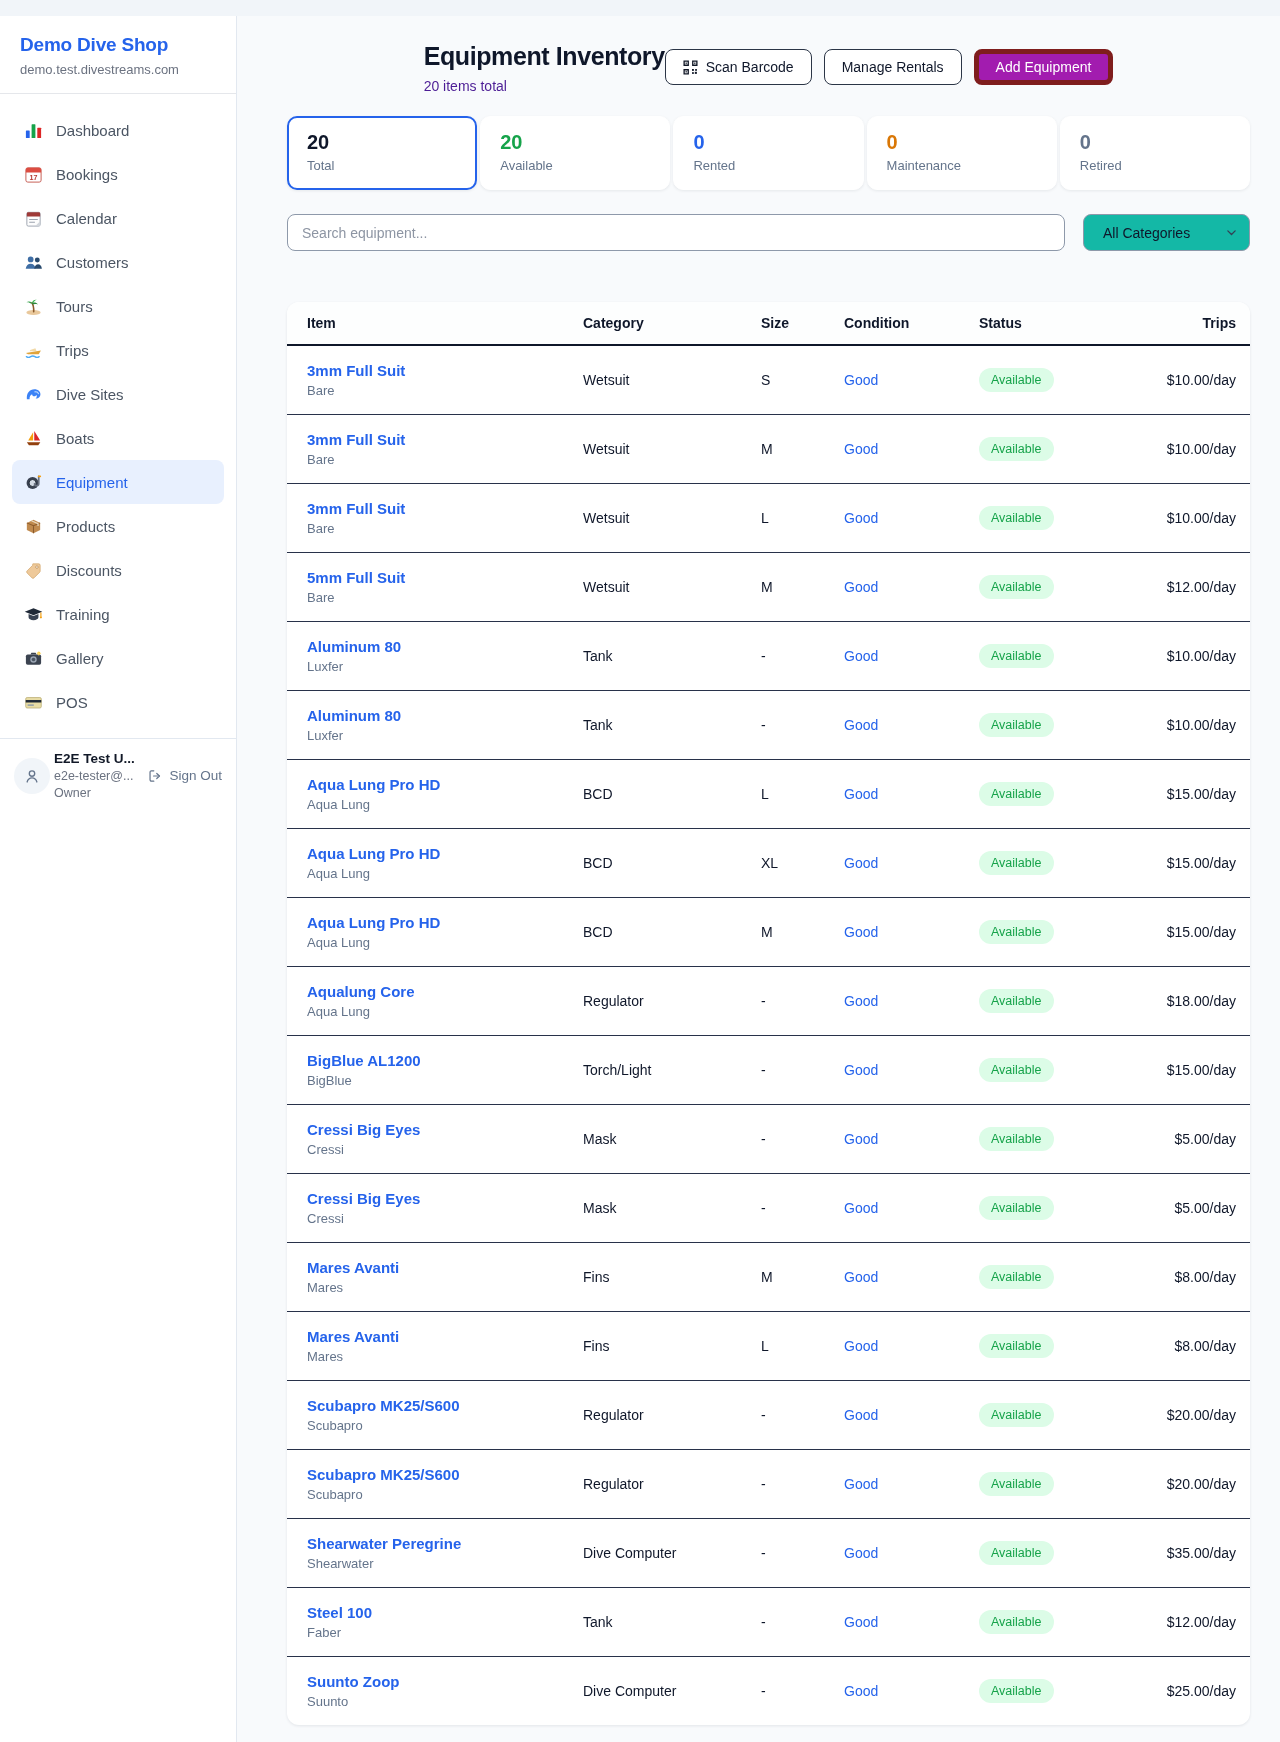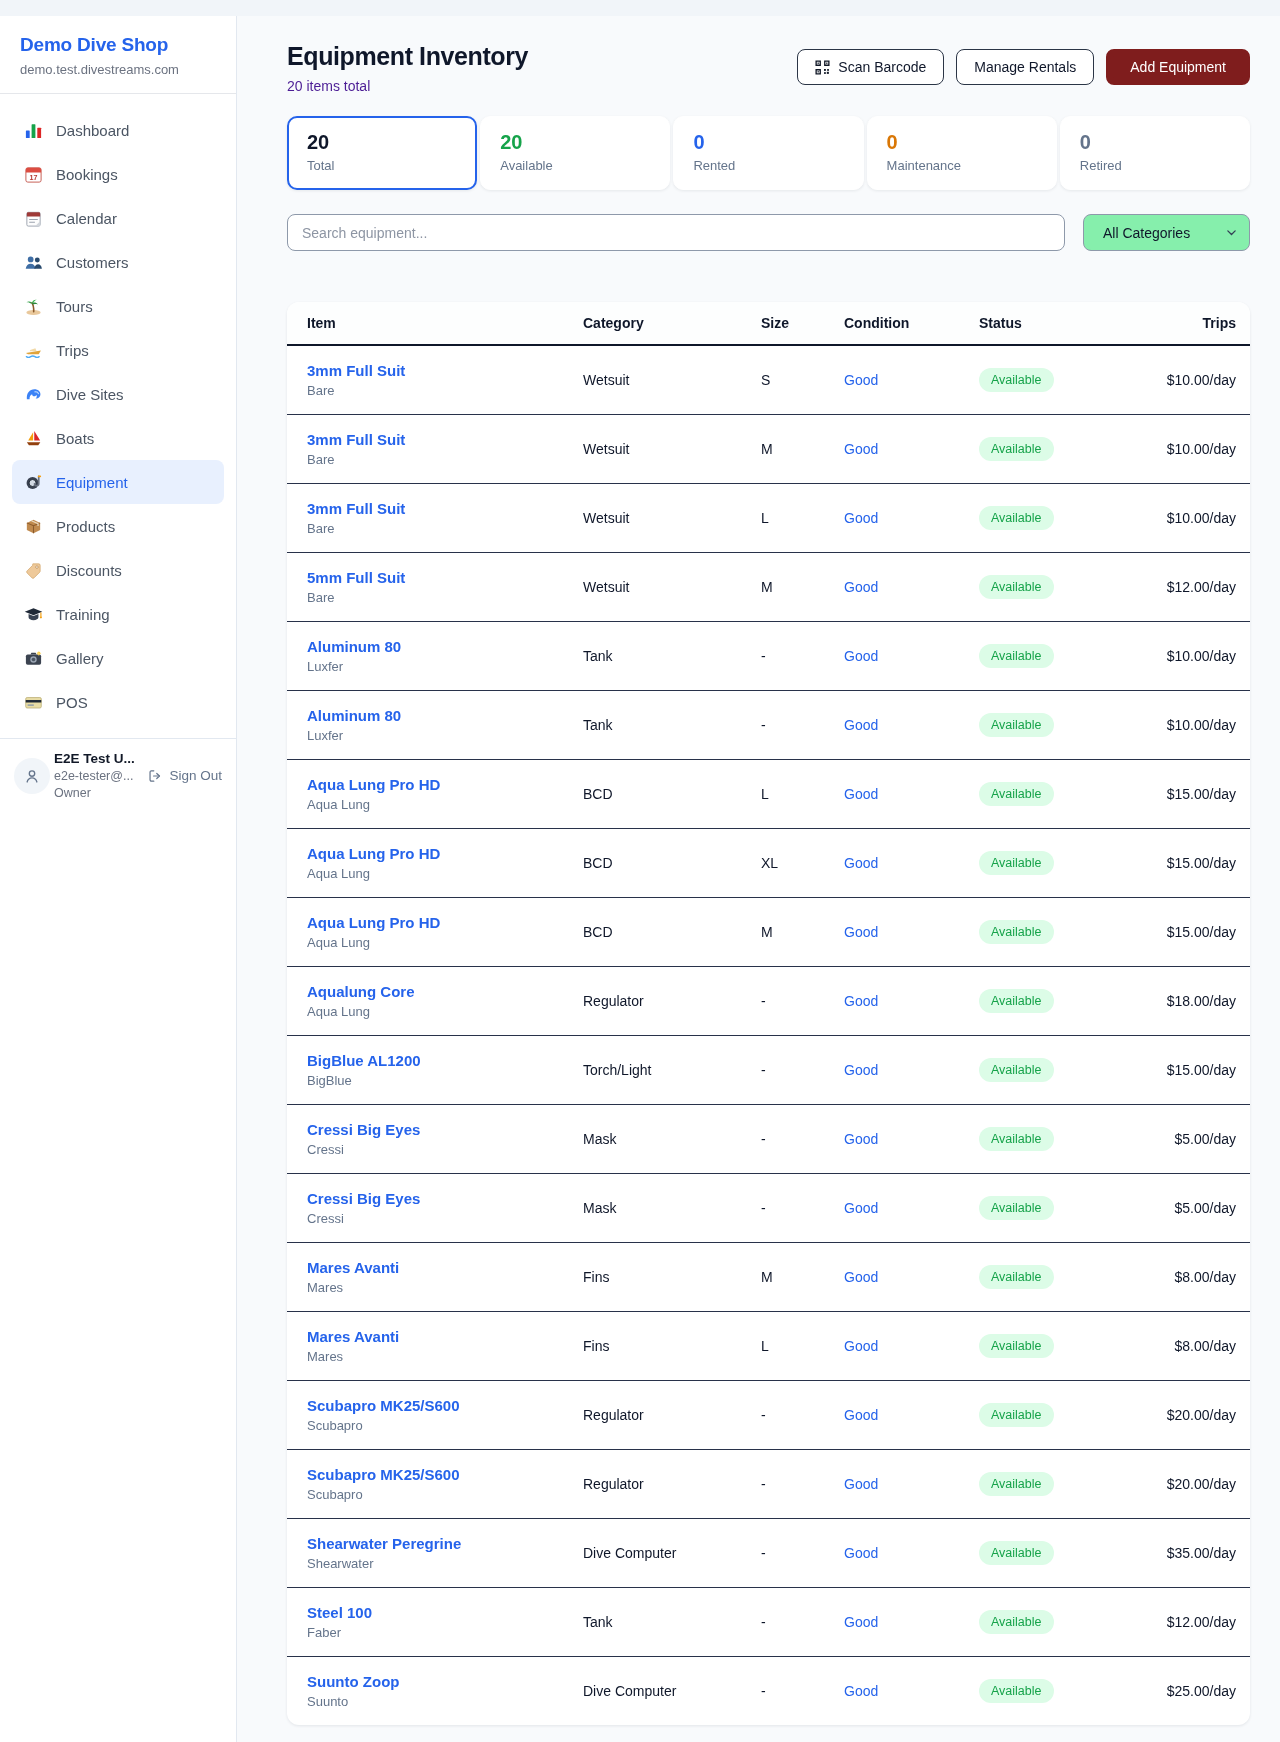--- a/index.html
+++ b/index.html
@@ -21,40 +21,40 @@
   .user-footer { border-top:1px solid #e2e8f0; margin-top:6px; padding:12px 14px; display:flex; align-items:center; gap:4px; }
   .avatar { width:36px; height:36px; border-radius:50%; background:#f1f5f9; display:flex; align-items:center; justify-content:center; flex:0 0 36px; }
   .user-info { flex:1; min-width:0; }
   .user-name { font-size:13.5px; font-weight:700; color:#111827; white-space:nowrap; }
   .user-email { font-size:12.5px; color:#6b7280; margin-top:3px; white-space:nowrap; }
   .user-role { font-size:12.5px; color:#6b7280; margin-top:3px; }
   .signout { display:flex; align-items:center; gap:6px; color:#64748b; font-size:13.5px; cursor:pointer; white-space:nowrap; }
 
   
   .main { flex:1; padding:26px 30px 32px 50px; }
-  .page-header { display:flex; justify-content:space-between; align-items:flex-start; }
+  .page-header { display:flex; justify-content:center; align-items:flex-start; }
   .page-title { font-size:25px; font-weight:800; color:#0f172a; letter-spacing:-0.4px; }
   .page-subtitle { font-size:14px; color:#4c1d95; margin-top:7px; }
   .header-buttons { display:flex; gap:12px; padding-top:7px; }
   .btn { height:36px; display:inline-flex; align-items:center; gap:8px; padding:0 17px; border-radius:8px; font-size:14px; font-weight:500; cursor:pointer; background:#ffffff; border:1px solid #2b3546; color:#0f172a; }
-  .btn-primary { background:#7f1d1d; border:7px solid #7f1d1d; color:#ffffff; }
+  .btn-primary { background:#a21caf; border:5px solid #7f1d1d; color:#ffffff; }
   .btn svg { width:15px; height:15px; }
 
   
   .stats-row { display:flex; gap:3px; margin-top:22px; }
   .stat-card { flex:1; background:#ffffff; border-radius:10px; border:1px solid #ffffff; box-shadow:0 1px 3px rgba(15,23,42,0.08); padding:13px 19px; height:74px; cursor:pointer; }
   .stat-card.selected { border:2px solid #2563eb; padding:12px 18px; }
   .stat-value { font-size:20px; font-weight:700; line-height:1.2; }
   .stat-label { font-size:13px; color:#64748b; margin-top:4px; }
 
   
   .filter-row { display:flex; gap:18px; margin-top:24px; }
   .search-input { flex:1; height:37px; border:1px solid #8e99aa; border-radius:8px; padding:0 14px; font-size:14px; color:#0f172a; background:#ffffff; outline:none; font-family:"Liberation Sans", sans-serif; }
   .search-input::placeholder { color:#8d95a3; }
-  .category-select { width:167px; height:37px; border:1px solid #8e99aa; border-radius:8px; background:#86efac; display:flex; align-items:center; justify-content:space-between; padding:0 11px 0 19px; font-size:14px; color:#0f172a; cursor:pointer; }
+  .category-select { width:167px; height:37px; border:1px solid #8e99aa; border-radius:8px; background:#14b8a6; display:flex; align-items:center; justify-content:space-between; padding:0 11px 0 19px; font-size:14px; color:#0f172a; cursor:pointer; }
 
   
   .table-card { margin-top:51px; background:#ffffff; border-radius:12px; box-shadow:0 1px 3px rgba(15,23,42,0.09); overflow:hidden; }
   table { width:100%; border-collapse:collapse; table-layout:fixed; }
   col.c-item { width:296px; } col.c-cat { width:178px; } col.c-size { width:83px; } col.c-cond { width:135px; } col.c-status { width:152px; }
   thead th { height:43px; font-size:14px; font-weight:700; color:#0f172a; text-align:left; vertical-align:middle; border-bottom:2px solid #0f172a; background:#fdfefe; }
   thead th:first-child { padding-left:20px; }
   thead th:last-child { text-align:right; padding-right:14px; }
   tbody td { height:69px; vertical-align:middle; font-size:14px; color:#0f172a; }
   tbody tr + tr td { border-top:1px solid #28324a; }

